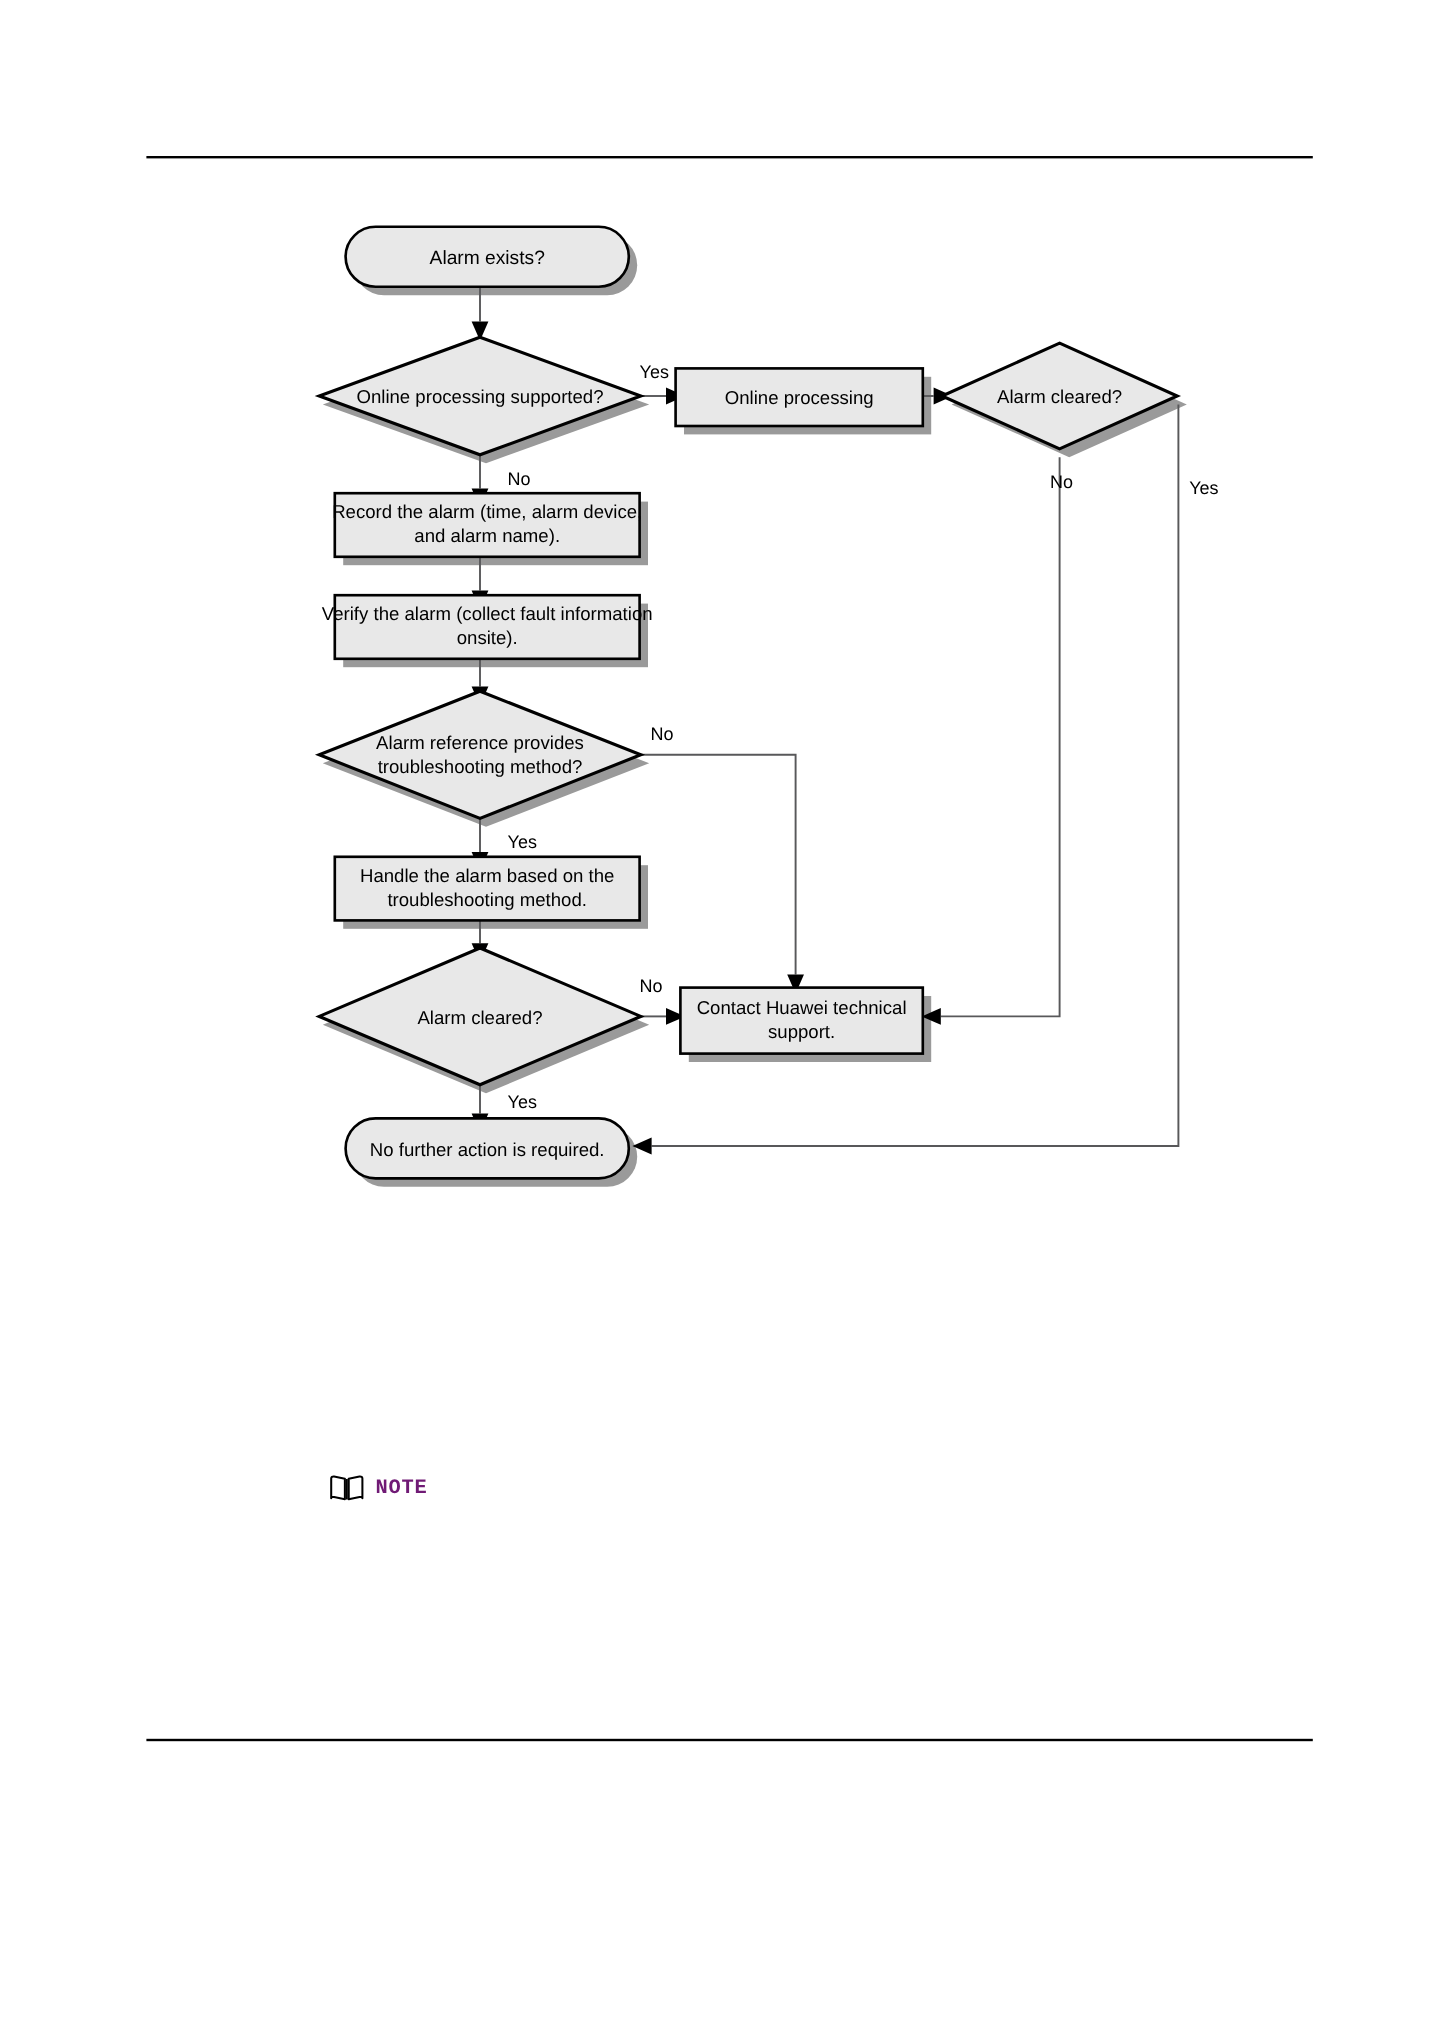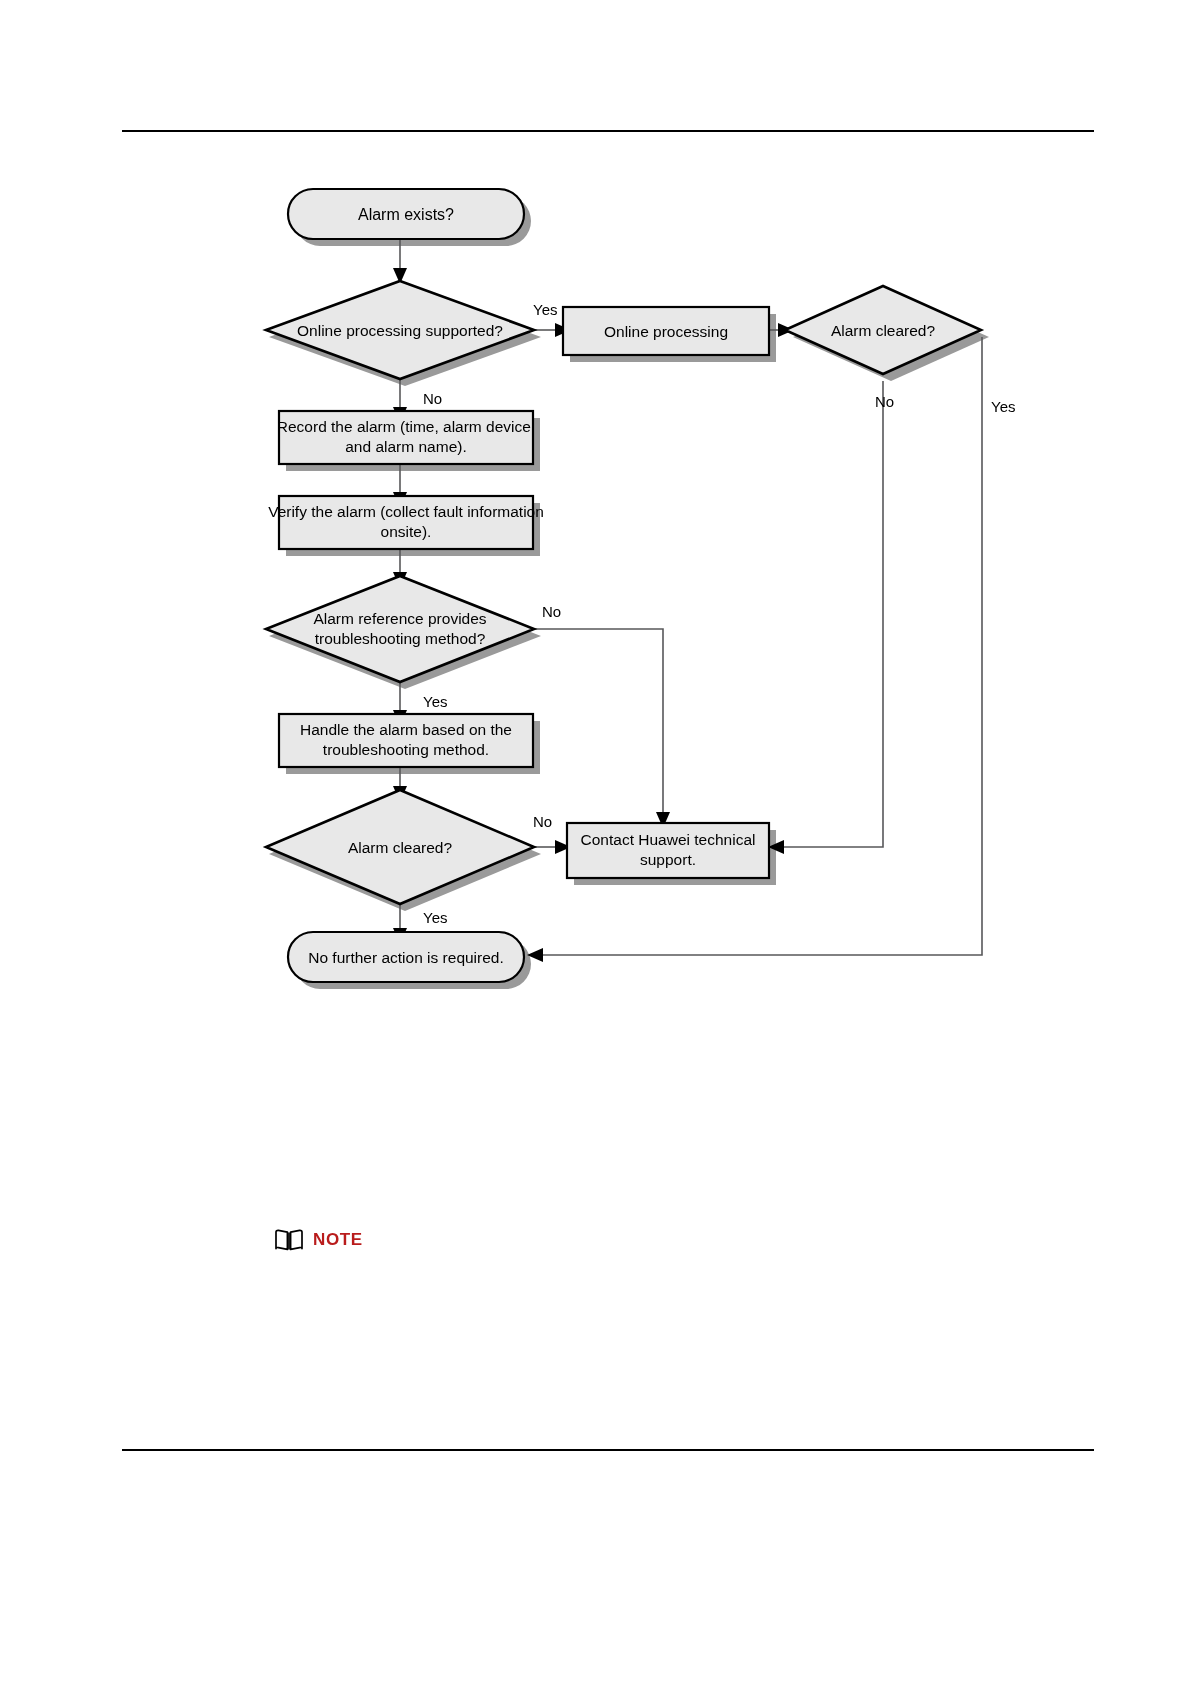--- a/index.html
+++ b/index.html
@@ -49,21 +49,22 @@
   }
   .note-icon {
     width: 30px;
     height: 24px;
     flex: 0 0 auto;
   }
   .note-label {
     font-size: 17px;
     font-weight: bold;
     letter-spacing: 0.6px;
-    color: #b91c1c;
+    color: #701a75;
+    font-family: Liberation Mono, monospace;
   }
 </style>
 </head>
 <body>
 
 <div class="page">
 
   <div class="rule top"></div>
   <div class="rule bottom"></div>
 

